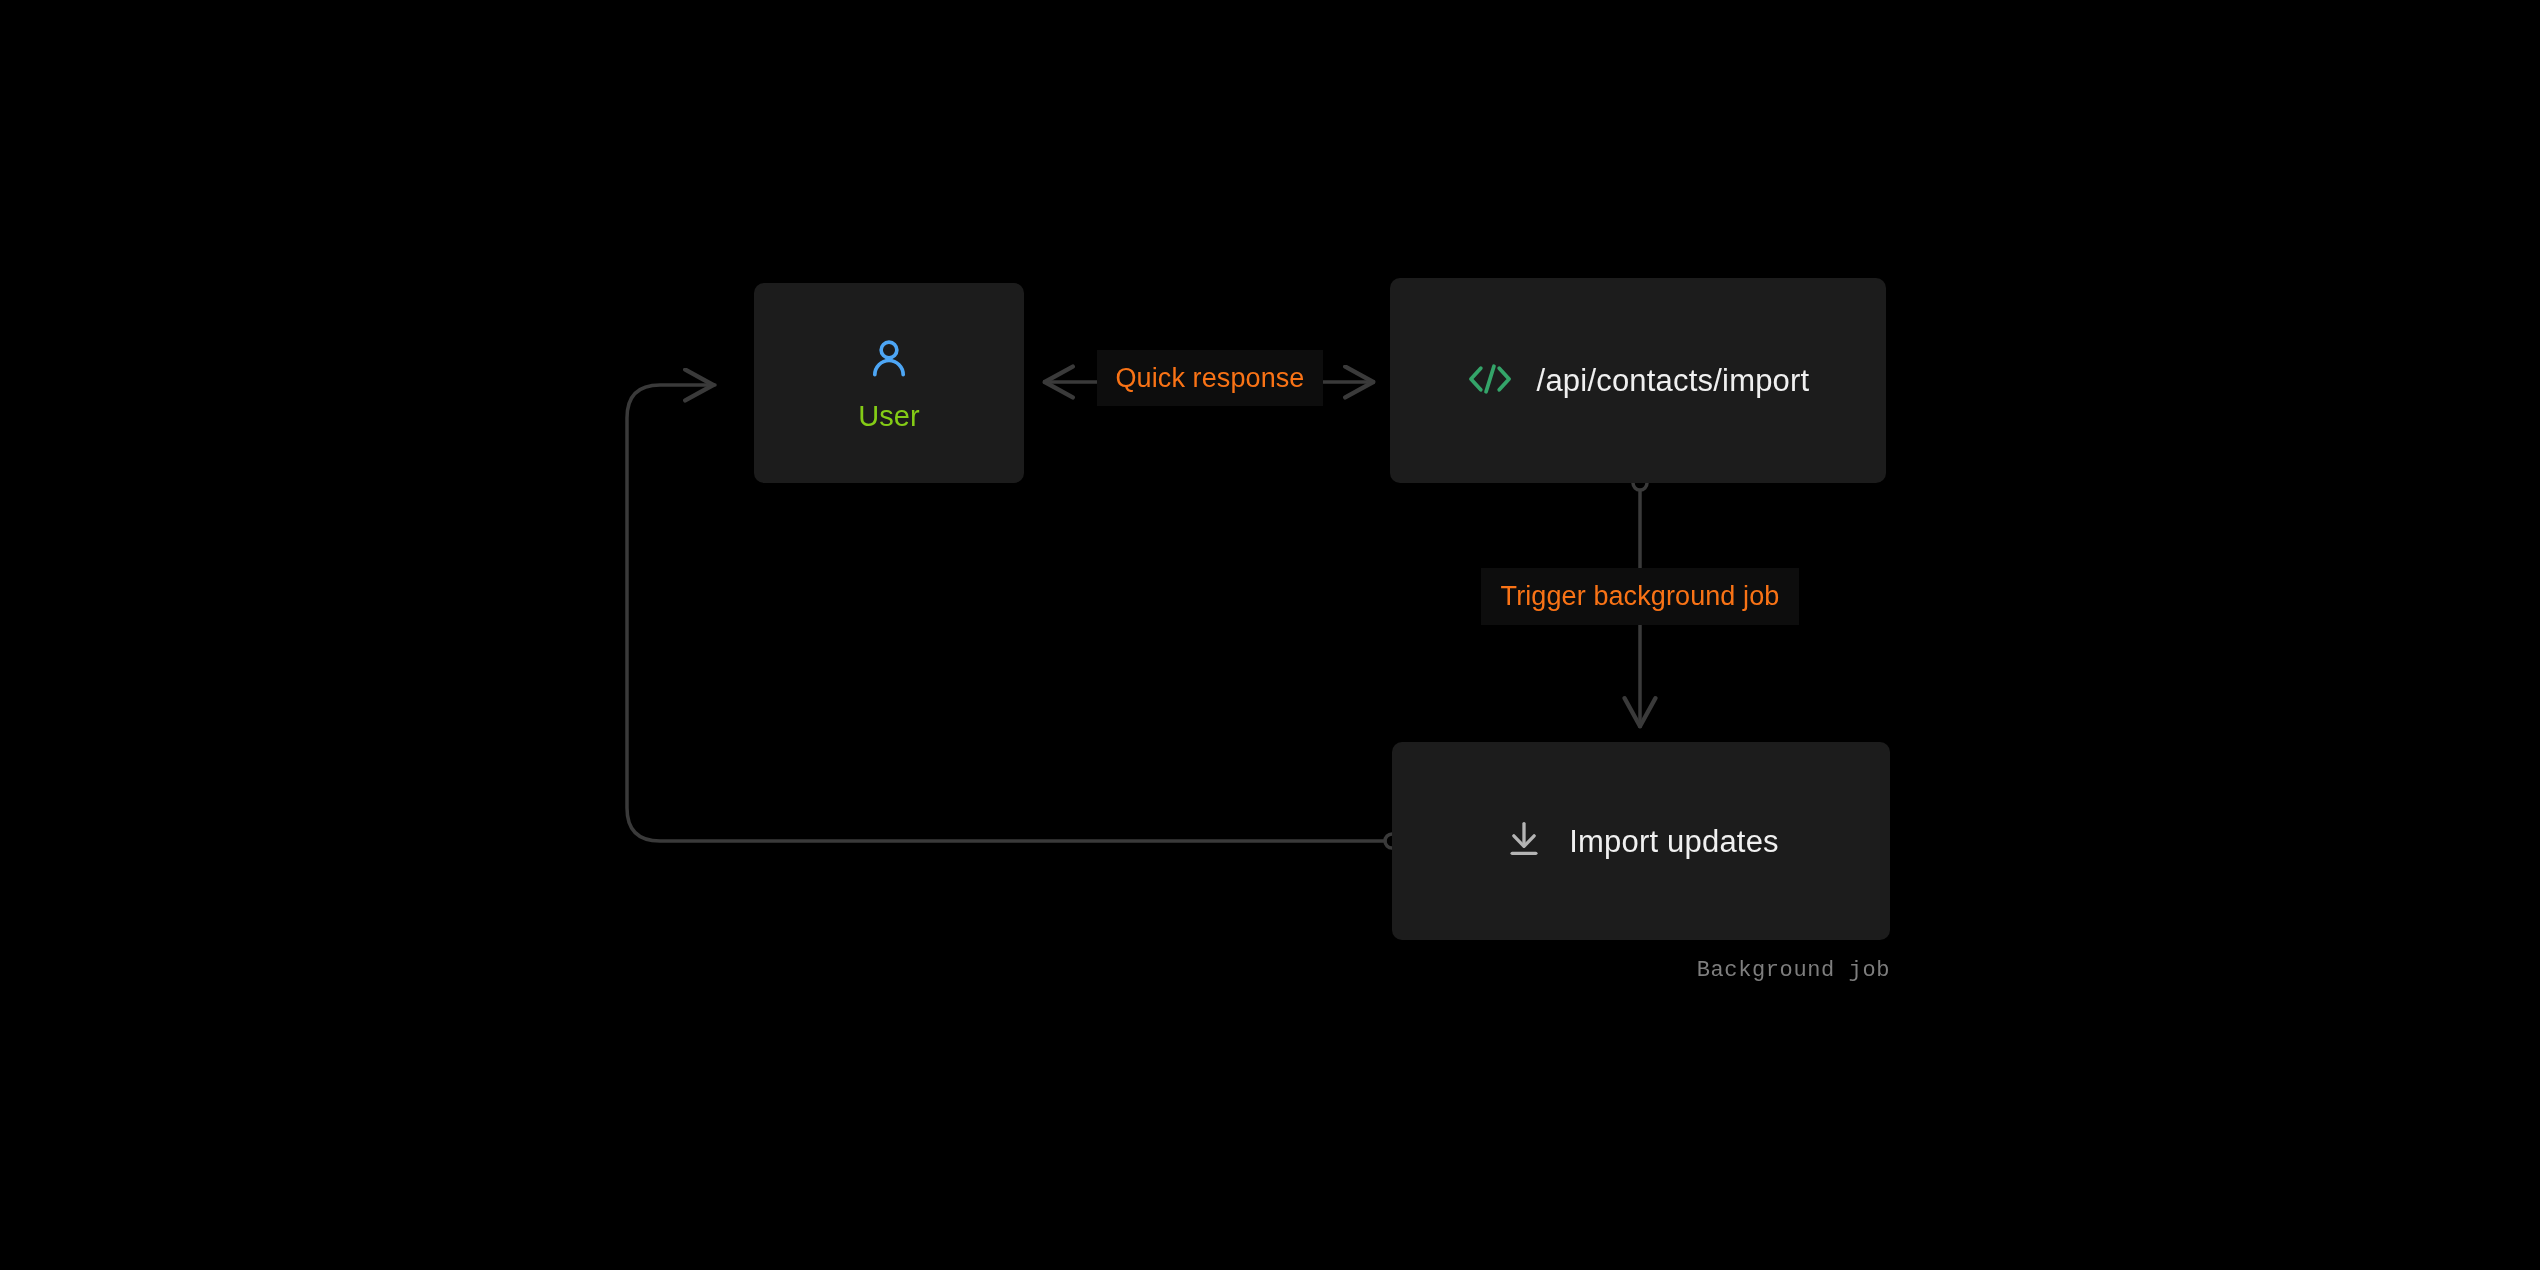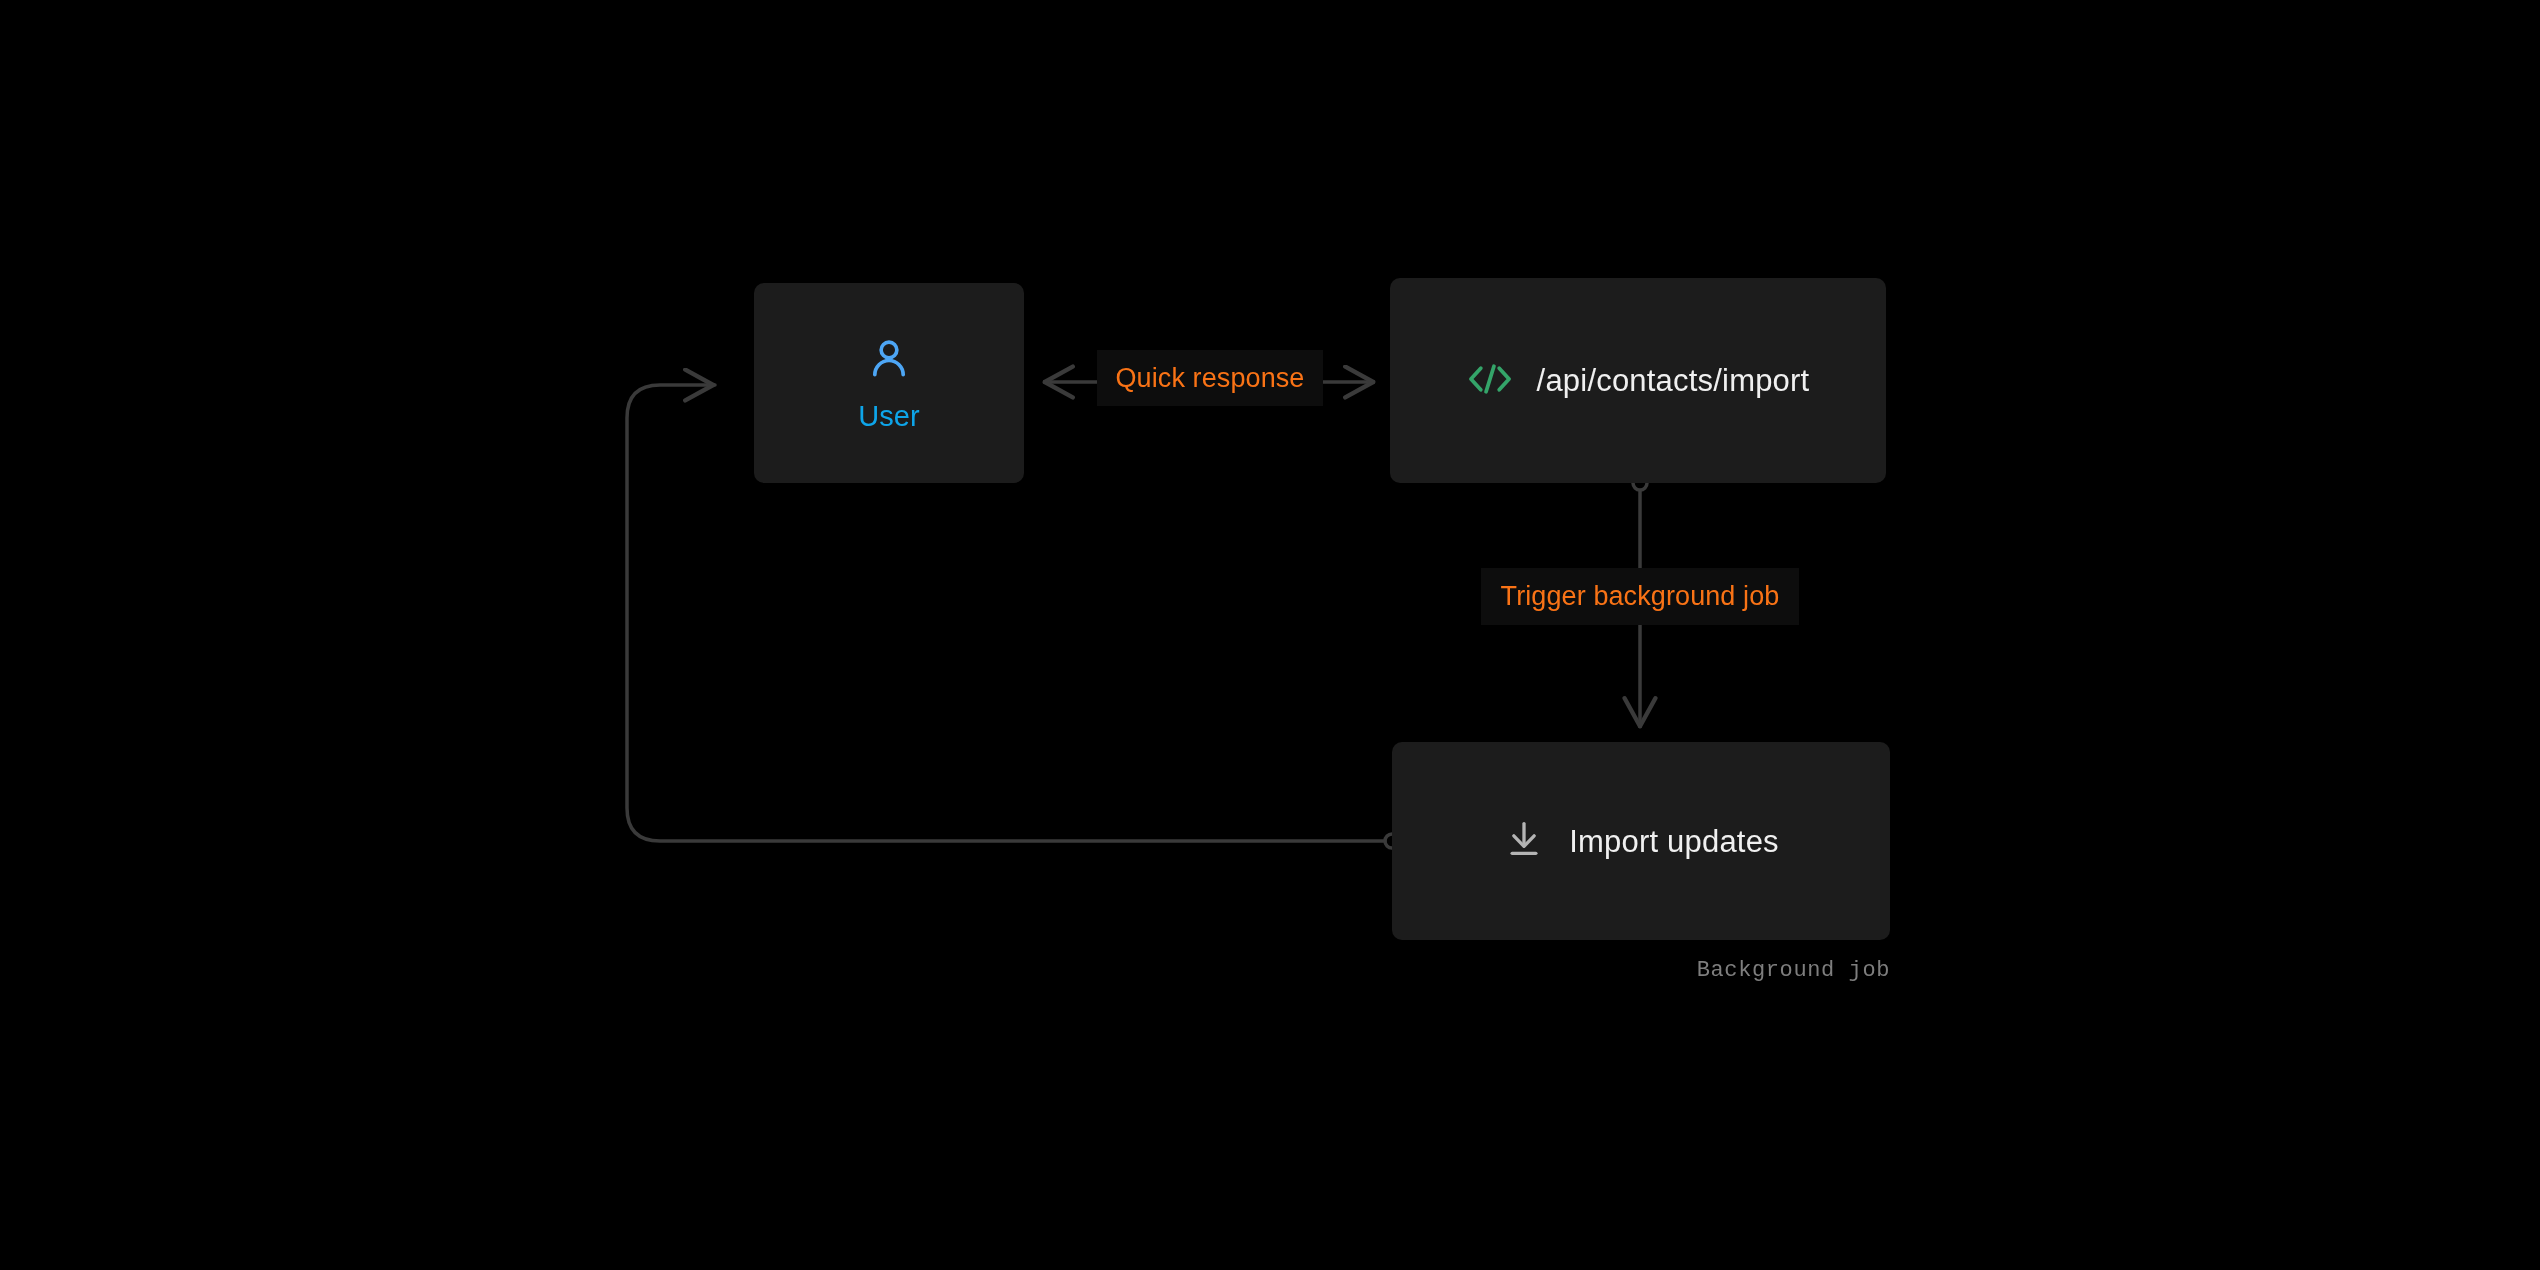--- a/index.html
+++ b/index.html
@@ -58,21 +58,21 @@
     top: 742px;
     width: 498px;
     height: 198px;
     flex-direction: row;
   }
 
   .node-user-icon {
     margin-bottom: 16px;
   }
   .node-user-label {
-    color: #0ea5e9;
+    color: #84cc16;
     font-size: 29px;
     line-height: 1;
     letter-spacing: 0.1px;
   }
 
   .row-inner {
     display: flex;
     align-items: center;
     gap: 24px;
   }

